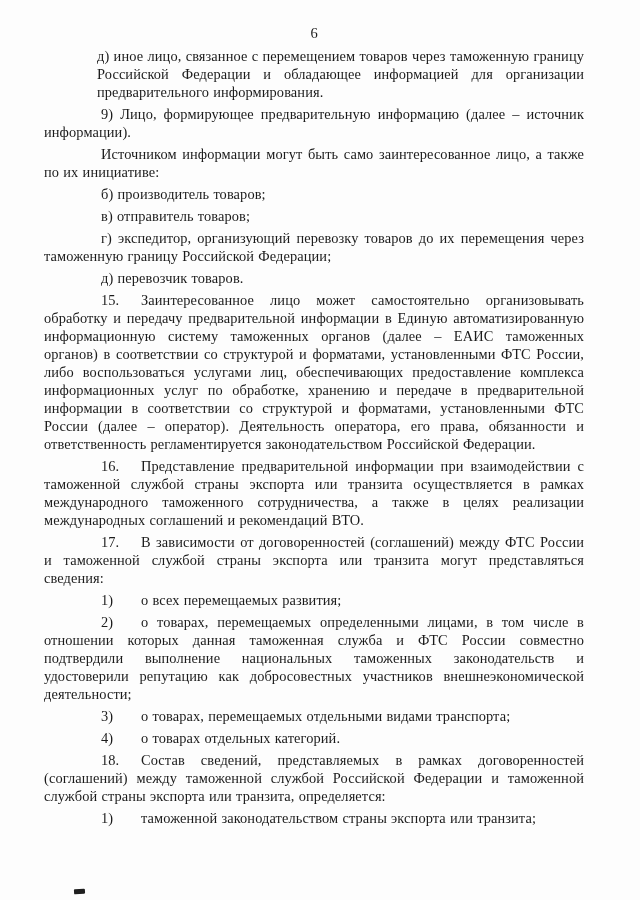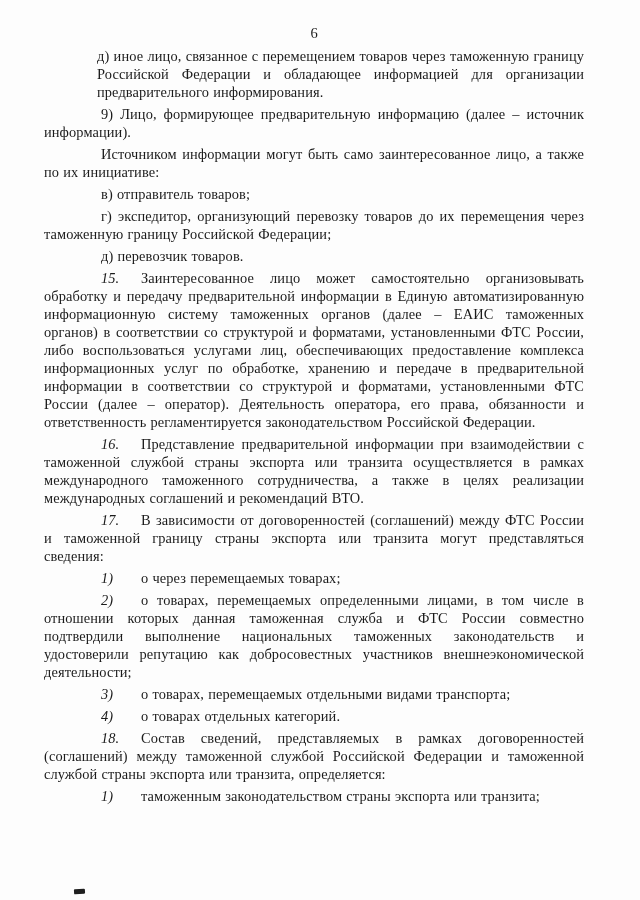--- a/index.html
+++ b/index.html
@@ -38,21 +38,20 @@
     word-spacing: 0.5px;
   }
   p.block {
     margin-left: 57px;
     text-indent: 0;
   }
   .num {
     display: inline-block;
     min-width: 40px;
     text-indent: 0;
-    font-style: italic;
   }
   .artifact {
     position: absolute;
     left: 74px;
     top: 889px;
     width: 11px;
     height: 5px;
     background: #1f1f1f;
     border-radius: 1px;
     transform: rotate(-4deg);
@@ -61,39 +60,40 @@
 </head>
 <body>
 
 <div class="page">
 
   <div class="page-number">6</div>
 
   <p class="para block">д) иное лицо, связанное с перемещением товаров через таможенную границу Российской Федерации и обладающее информацией для организации предварительного информирования.</p>
   <p class="para">9) Лицо, формирующее предварительную информацию (далее – источник информации).</p>
   <p class="para">Источником информации могут быть само заинтересованное лицо, а также по их инициативе:</p>
+  <p class="para">б) производитель товаров;</p>
   <p class="para">в) отправитель товаров;</p>
   <p class="para">г) экспедитор, организующий перевозку товаров до их перемещения через таможенную границу Российской Федерации;</p>
   <p class="para">д) перевозчик товаров.</p>
 
   <p class="para"><span class="num">15.</span><span>Заинтересованное лицо может самостоятельно организовывать обработку и передачу предварительной информации в Единую автоматизированную информационную систему таможенных органов (далее – ЕАИС таможенных органов) в соответствии со структурой и форматами, установленными ФТС России, либо воспользоваться услугами лиц, обеспечивающих предоставление комплекса информационных услуг по обработке, хранению и передаче в предварительной информации в соответствии со структурой и форматами, установленными ФТС России (далее – оператор). Деятельность оператора, его права, обязанности и ответственность регламентируется законодательством Российской Федерации.</span></p>
 
   <p class="para"><span class="num">16.</span><span>Представление предварительной информации при взаимодействии с таможенной службой страны экспорта или транзита осуществляется в рамках международного таможенного сотрудничества, а также в целях реализации международных соглашений и рекомендаций ВТО.</span></p>
 
-  <p class="para"><span class="num">17.</span><span>В зависимости от договоренностей (соглашений) между ФТС России и таможенной границу страны экспорта или транзита могут представляться сведения:</span></p>
+  <p class="para"><span class="num">17.</span><span>В зависимости от договоренностей (соглашений) между ФТС России и таможенной службой страны экспорта или транзита могут представляться сведения:</span></p>
 
-  <p class="para"><span class="num">1)</span><span>о через перемещаемых товарах;</span></p>
+  <p class="para"><span class="num">1)</span><span>о всех перемещаемых развития;</span></p>
 
   <p class="para"><span class="num">2)</span><span>о товарах, перемещаемых определенными лицами, в том числе в отношении которых данная таможенная служба и ФТС России совместно подтвердили выполнение национальных таможенных законодательств и удостоверили репутацию как добросовестных участников внешнеэкономической деятельности;</span></p>
 
   <p class="para"><span class="num">3)</span><span>о товарах, перемещаемых отдельными видами транспорта;</span></p>
 
   <p class="para"><span class="num">4)</span><span>о товарах отдельных категорий.</span></p>
 
   <p class="para"><span class="num">18.</span><span>Состав сведений, представляемых в рамках договоренностей (соглашений) между таможенной службой Российской Федерации и таможенной службой страны экспорта или транзита, определяется:</span></p>
 
-  <p class="para"><span class="num">1)</span><span>таможенным законодательством страны экспорта или транзита;</span></p>
+  <p class="para"><span class="num">1)</span><span>таможенной законодательством страны экспорта или транзита;</span></p>
 
 
 
 </div>
 
 <div class="artifact"></div>
 
 </body></html>

